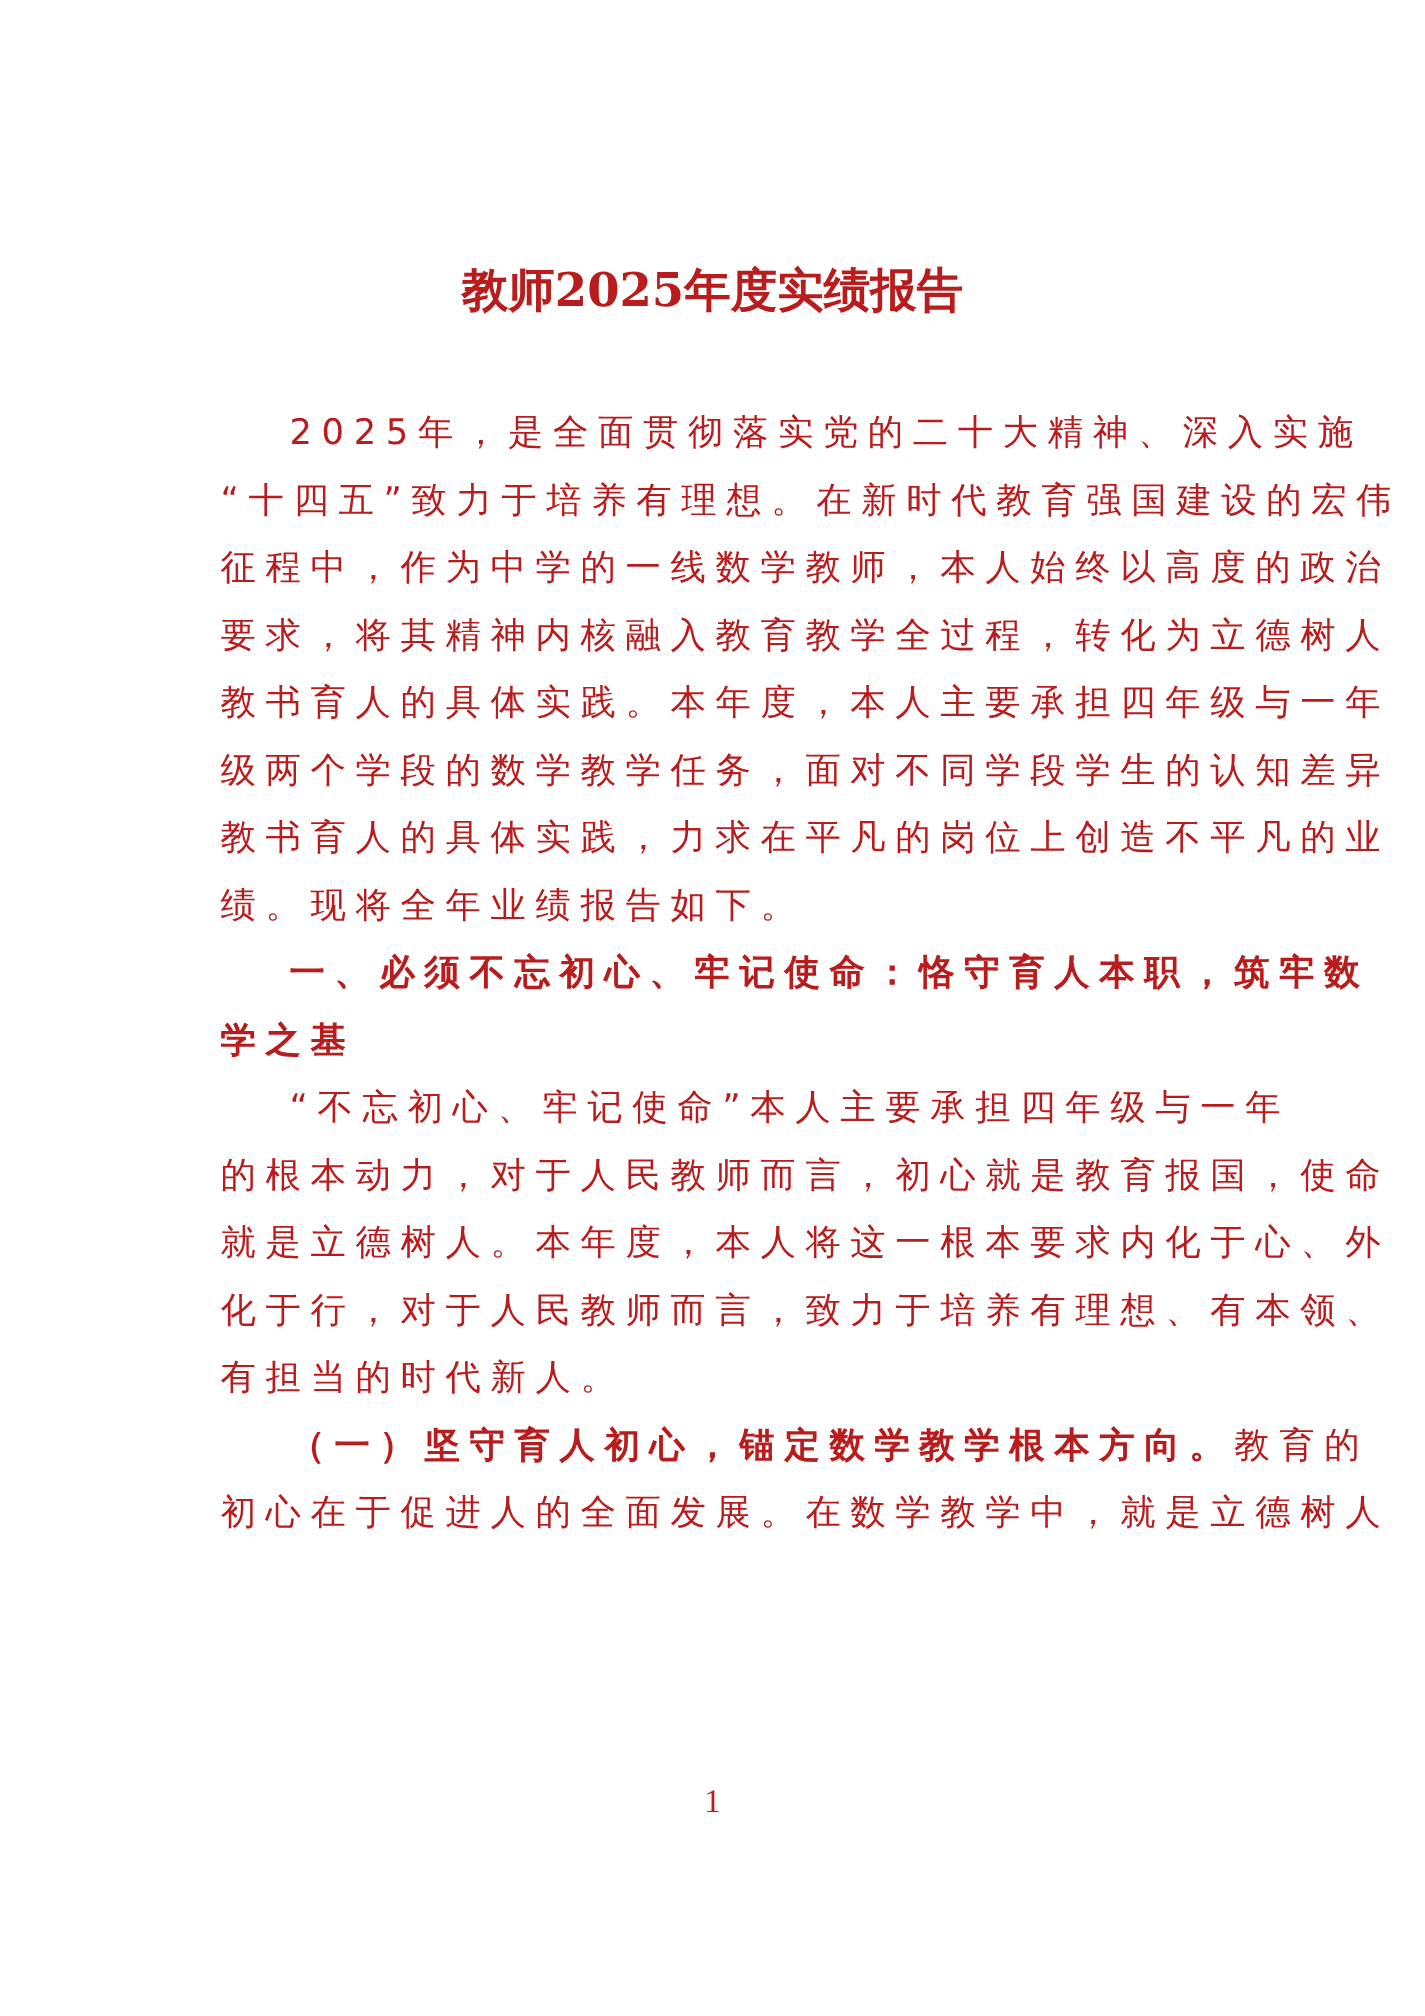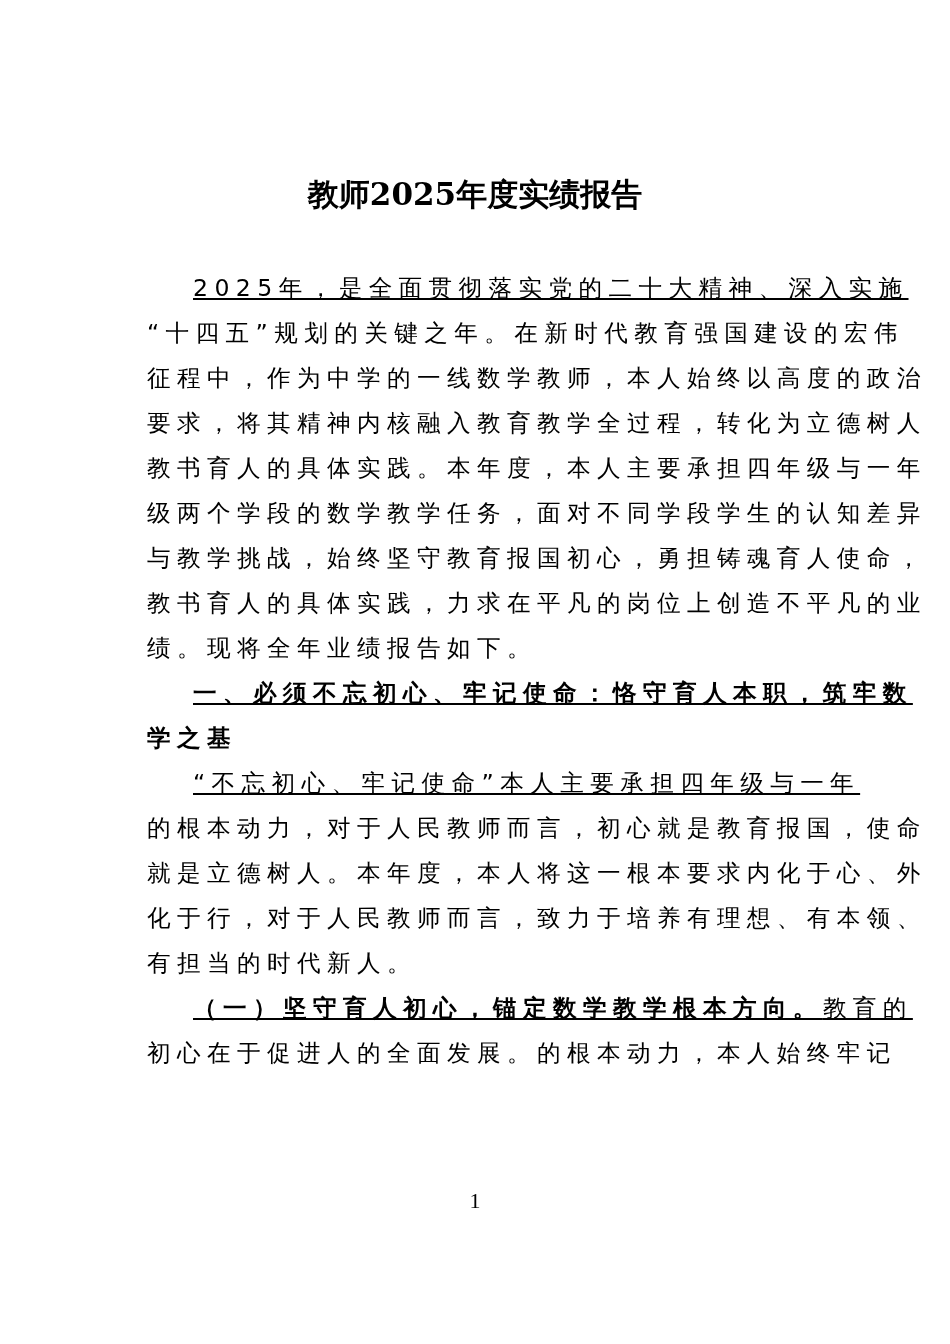--- a/index.html
+++ b/index.html
@@ -1,77 +1,76 @@
 <!DOCTYPE html>
 <html><head>
 <meta charset="utf-8">
 <style>
   html, body { margin: 0; padding: 0; background: #ffffff; }
   body { width: 950px; height: 1344px; position: relative; overflow: hidden; }
   .page {
     position: absolute; left: 0; top: 0; width: 822px; height: 1344px;
-    background: #ffffff; color: #000000;
+    background: #ffffff; color: #b91c1c;
   }
   .title {
     position: absolute; left: 0; top: 170px; width: 950px;
     text-align: center;
     font-family: "DejaVu Serif", "Liberation Serif", serif;
     font-weight: bold; font-size: 31px; line-height: 48px;
     letter-spacing: 0px;
   }
   .body-text {
     position: absolute; left: 147px; top: 266px; width: 662px;
     font-family: "DejaVu Sans", "Liberation Sans", sans-serif;
     font-size: 23.6px; line-height: 45px;
     text-align: justify; text-justify: inter-character;
     letter-spacing: 6.4px;
   }
   .line { display: block; white-space: nowrap; text-align: justify; text-align-last: justify; }
   .line.last { text-align-last: left; }
-  .line.indent { padding-left: 46px; text-decoration: underline; }
+  .line.indent { padding-left: 46px; }
   .heading { font-weight: bold; }
   .subheading { font-weight: bold; }
   .page-number {
     position: absolute; left: 0; top: 1188px; width: 950px; text-align: center;
     font-family: "Liberation Serif", "DejaVu Serif", serif; font-size: 22px;
   }
 </style>
 </head>
 <body>
 
 <div class="page">
   <div class="title">教师2025年度实绩报告</div>
 
   <div class="body-text">
 
     <div>
       <span class="line indent">2025年，是全面贯彻落实党的二十大精神、深入实施</span>
-      <span class="line">“十四五”规划的关键之年。在新时代教育强国建设的宏伟</span>
+      <span class="line">“十四五”致力于培养有理想。在新时代教育强国建设的宏伟</span>
       <span class="line">征程中，作为中学的一线数学教师，本人始终以高度的政治</span>
       <span class="line">要求，将其精神内核融入教育教学全过程，转化为立德树人</span>
       <span class="line">教书育人的具体实践。本年度，本人主要承担四年级与一年</span>
       <span class="line">级两个学段的数学教学任务，面对不同学段学生的认知差异</span>
-      <span class="line">与教学挑战，始终坚守教育报国初心，勇担铸魂育人使命，</span>
       <span class="line">教书育人的具体实践，力求在平凡的岗位上创造不平凡的业</span>
       <span class="line last">绩。现将全年业绩报告如下。</span>
     </div>
 
     <div class="heading">
       <span class="line indent">一、必须不忘初心、牢记使命：恪守育人本职，筑牢数</span>
       <span class="line last">学之基</span>
     </div>
 
     <div>
       <span class="line indent">“不忘初心、牢记使命”本人主要承担四年级与一年</span>
       <span class="line">的根本动力，对于人民教师而言，初心就是教育报国，使命</span>
       <span class="line">就是立德树人。本年度，本人将这一根本要求内化于心、外</span>
       <span class="line">化于行，对于人民教师而言，致力于培养有理想、有本领、</span>
       <span class="line last">有担当的时代新人。</span>
     </div>
 
     <div>
       <span class="line indent"><span class="subheading">（一）坚守育人初心，锚定数学教学根本方向。</span><span>教育的</span></span>
-      <span class="line">初心在于促进人的全面发展。的根本动力，本人始终牢记</span>
+      <span class="line">初心在于促进人的全面发展。在数学教学中，就是立德树人</span>
     </div>
   </div>
 
   <div class="page-number">1</div>
 </div>
 
 </body></html>

